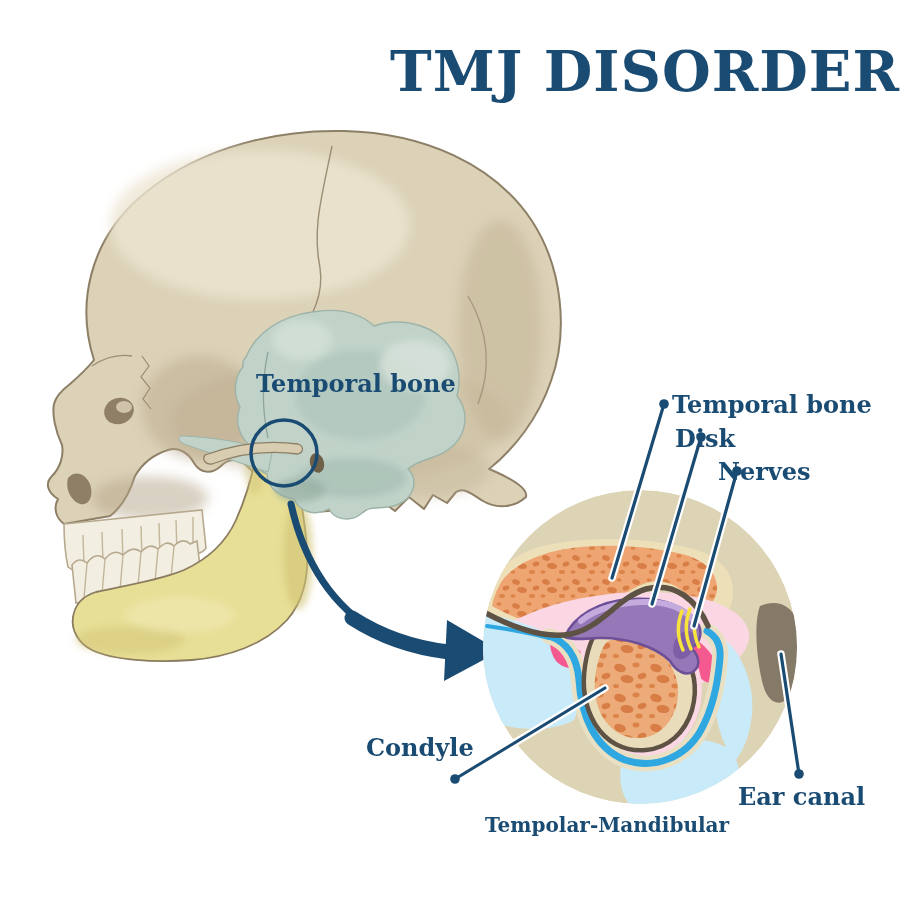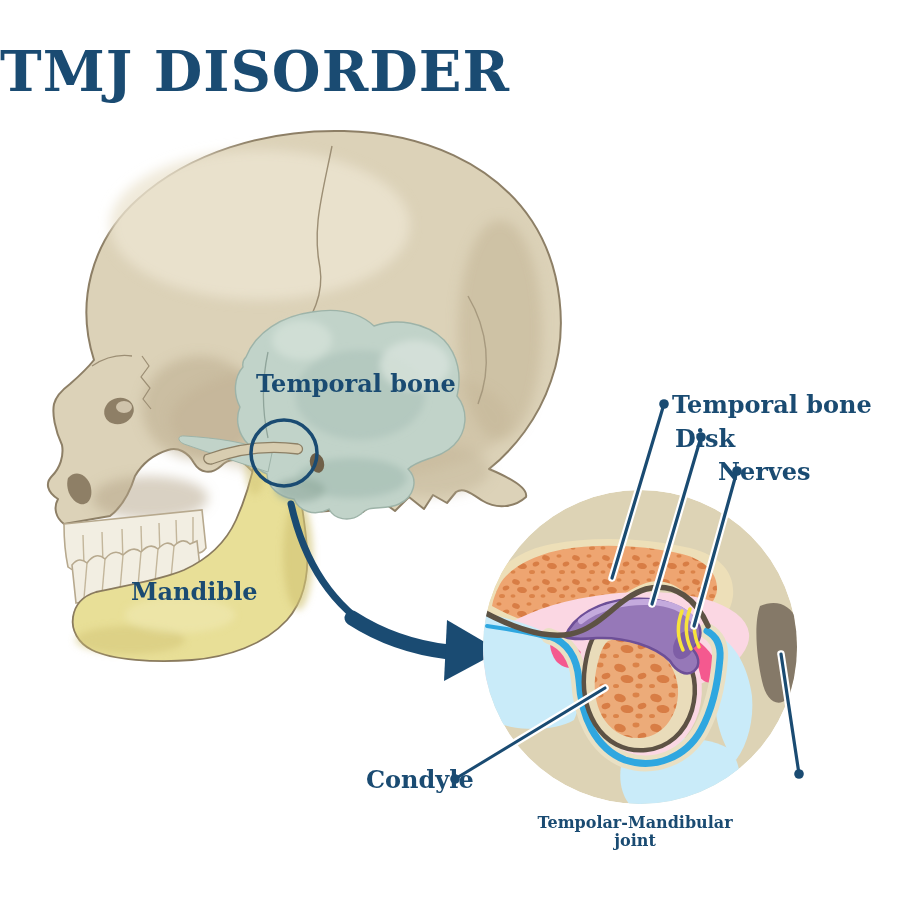--- a/index.html
+++ b/index.html
@@ -1,22 +1,22 @@
 <!DOCTYPE html>
 <html><head>
 <meta charset="utf-8">
 <style>
   html,body{margin:0;padding:0;background:#fff;}
   .stage{position:relative;width:900px;height:900px;background:#ffffff;overflow:hidden;
          font-family:"DejaVu Serif","Liberation Serif",serif;}
   .stage svg{position:absolute;left:0;top:0;}
-  .title{position:absolute;left:0;top:38px;width:900px;text-align:left;
+  .title{position:absolute;left:0;top:38px;width:900px;text-align:right;
          font-size:56px;font-weight:bold;letter-spacing:1px;color:#1a4b72;}
   .lbl{position:absolute;font-size:24px;font-weight:bold;color:#1a4b72;white-space:nowrap;}
-  .caption{position:absolute;text-align:center;font-size:16px;font-weight:bold;
+  .caption{position:absolute;font-size:20px;font-weight:bold;
            color:#1a4b72;line-height:1.15;}
 </style>
 </head>
 <body>
 
 <div class="stage">
 
 <svg width="900" height="900" viewBox="0 0 900 900">
   <defs>
     <filter id="soft" x="-40%" y="-40%" width="180%" height="180%">
@@ -213,22 +213,21 @@
           <circle cx="701" cy="437" r="4.8"></circle>
       <circle cx="737" cy="471" r="4.8"></circle>
           <circle cx="455" cy="779" r="4.8"></circle>
       <circle cx="799" cy="774" r="4.8"></circle>
     </g>
   </g>
 </svg>
 
   <div class="title">TMJ DISORDER</div>
   <div class="lbl" style="left:256px;top:369px">Temporal bone</div>
-  <div class="lbl" style="left:131px;top:577px">Mandible</div>
   <div class="lbl" style="left:672px;top:390px">Temporal bone</div>
   <div class="lbl" style="left:675px;top:424px">Disk</div>
   <div class="lbl" style="left:718px;top:457px">Nerves</div>
-  <div class="lbl" style="left:366px;top:765px">Condyle</div>
+  <div class="lbl" style="left:366px;top:733px">Condyle</div>
+  <div class="lbl" style="left:738px;top:782px">Ear canal</div>
   <div class="caption" style="left:485px;top:814px;width:300px">
     <div>Tempolar-Mandibular</div>
-    <div>joint</div>
   </div>
 </div>
 
 </body></html>

